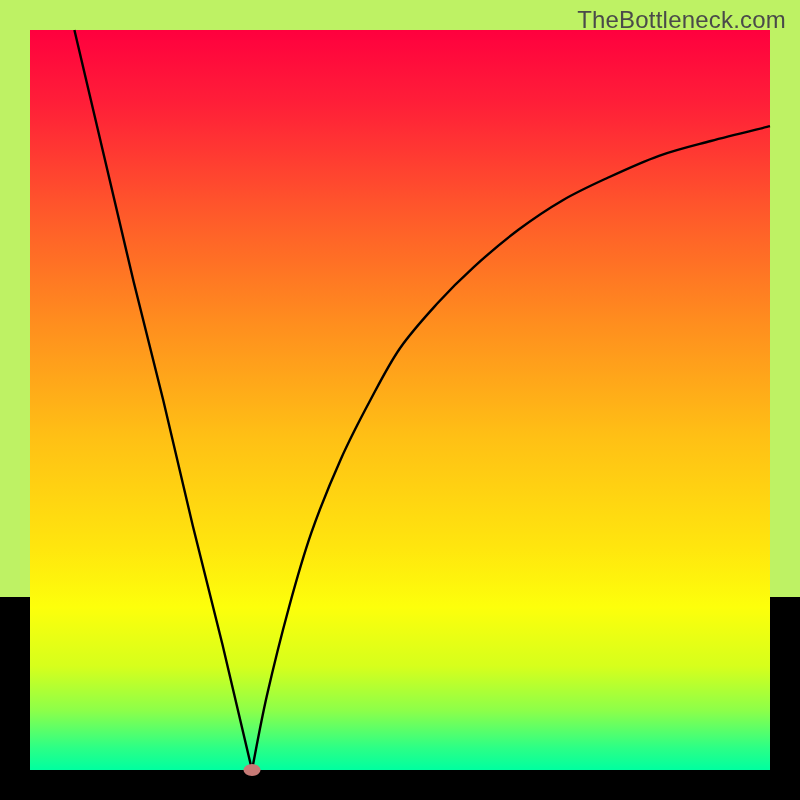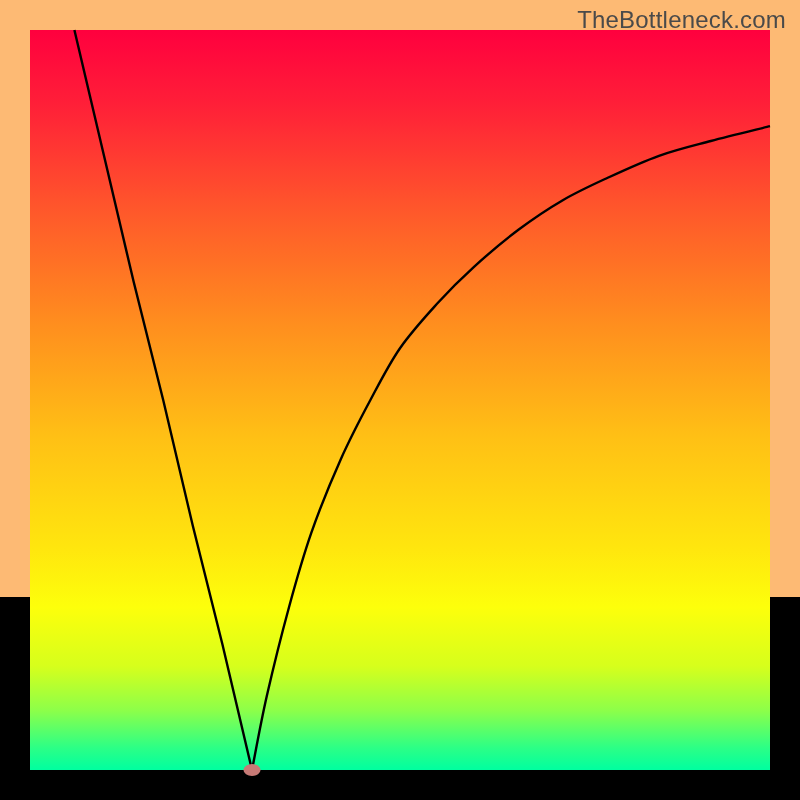--- a/index.html
+++ b/index.html
@@ -8,21 +8,21 @@
     width: 800px;
     height: 800px;
     background: #000;
     font-family: Arial, Helvetica, sans-serif;
     overflow: hidden;
   }
   .frame {
     position: relative;
     width: 800px;
     height: 597px;
-    background: #fdba74;
+    background: #bef264;
   }
   .watermark {
     position: absolute;
     top: 6px;
     right: 14px;
     color: #4a4a4a;
     font-size: 24px;
     font-weight: 500;
     letter-spacing: 0.2px;
     user-select: none;

